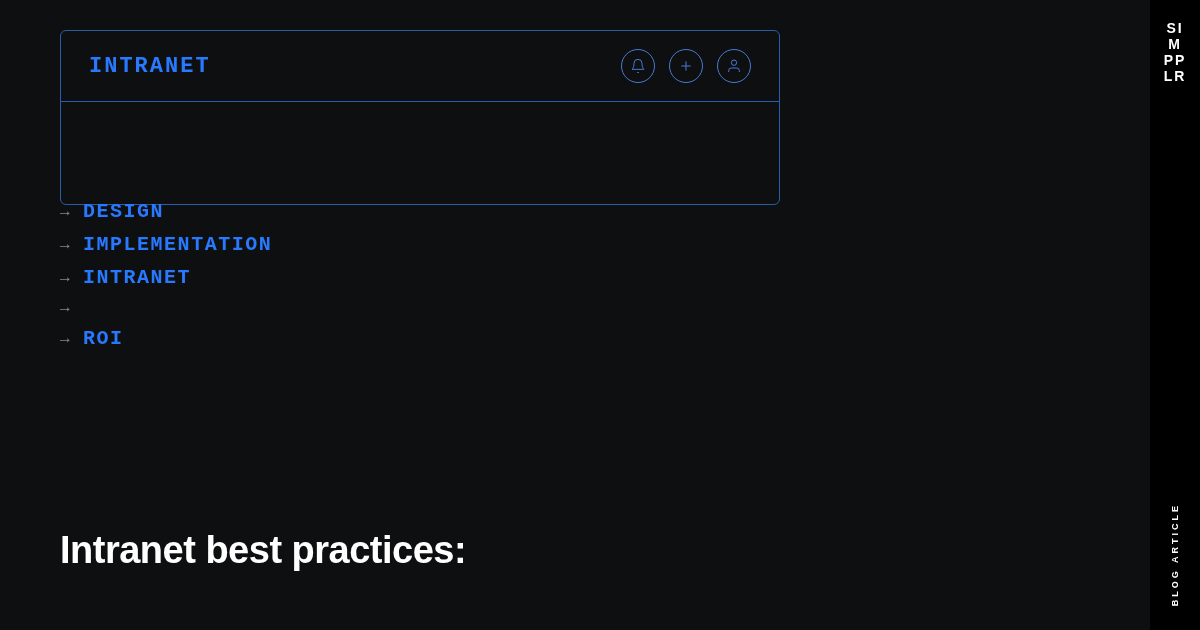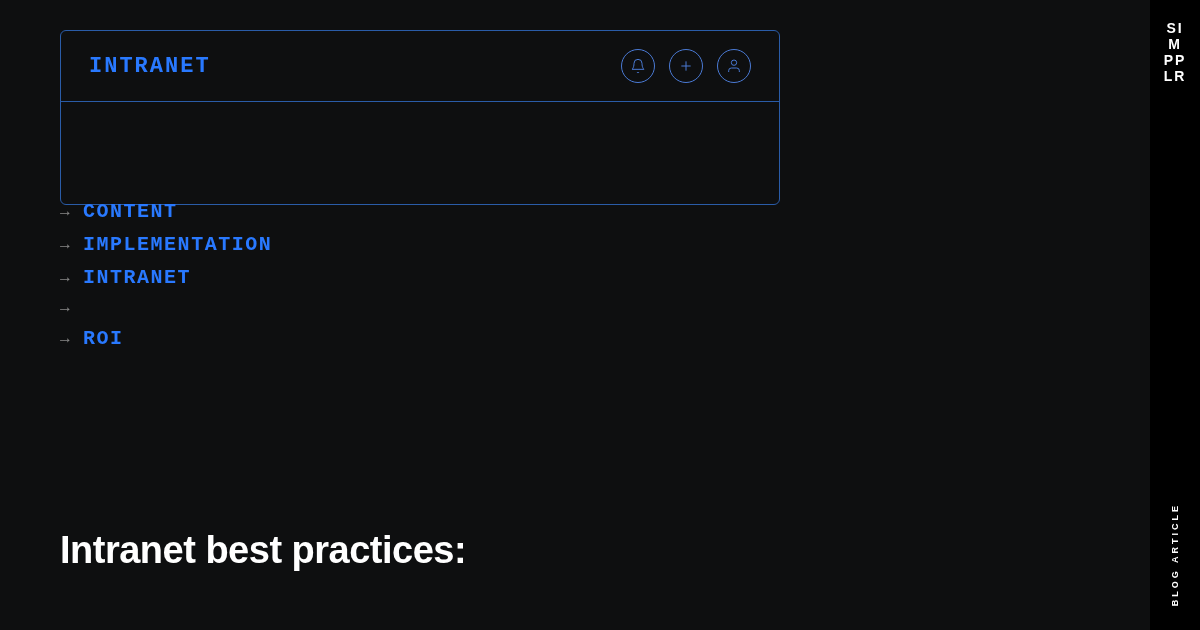--- a/index.html
+++ b/index.html
@@ -188,21 +188,21 @@
       </div>
     </div>
   </div>
   <div class="browser-body">
   </div>
 </div>
 
 <div class="nav-items">
   <div class="nav-item">
     <span class="nav-arrow">→</span>
-    <span>CONTENT</span>
+    <span>DESIGN</span>
   </div>
   <div class="nav-item">
     <span class="nav-arrow">→</span>
     <span>IMPLEMENTATION</span>
   </div>
   <div class="nav-item">
     <span class="nav-arrow">→</span>
     <span>INTRANET</span>
   </div>
   <div class="nav-item">

